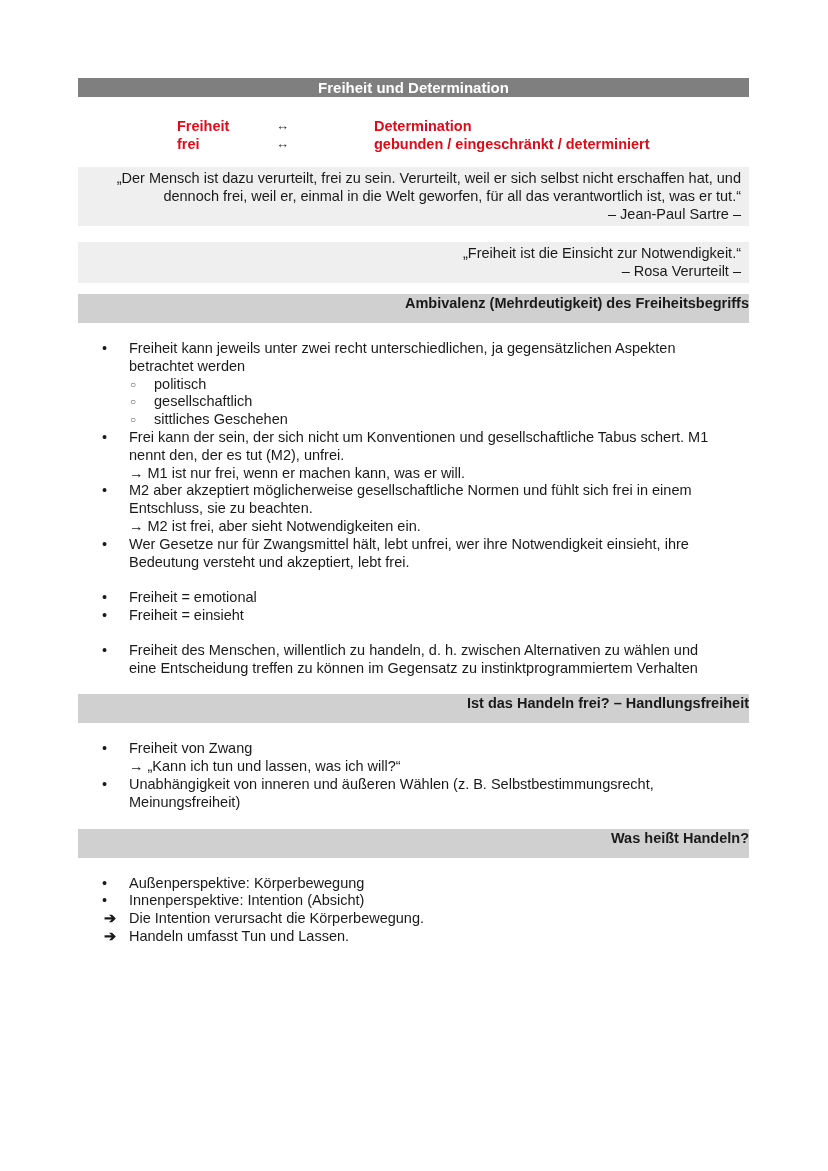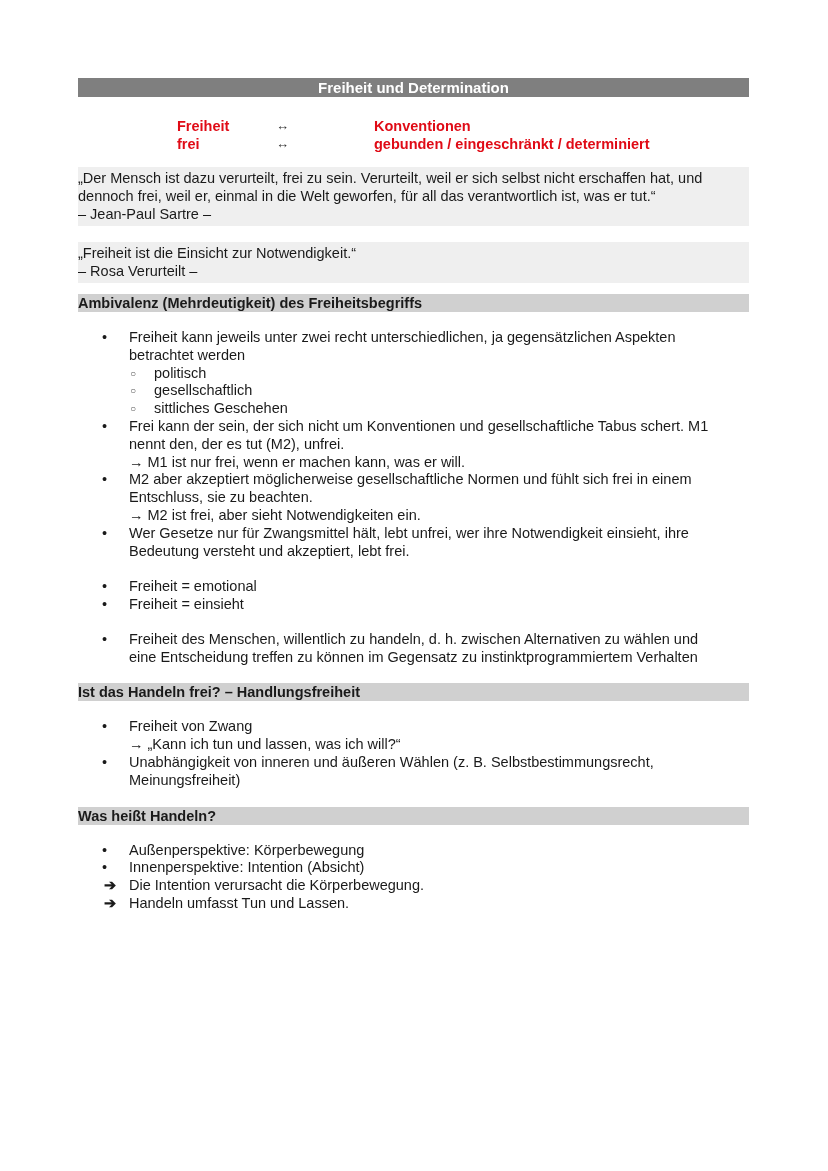--- a/index.html
+++ b/index.html
@@ -12,28 +12,28 @@
     .title-bar {
       background: #7f7f7f; color: #ffffff; font-weight: bold;
       text-align: center; font-size: 15px; line-height: 19px; height: 19px;
     }
     .contrast { margin-top: 20px; font-size: 14.5px; font-weight: bold; color: #e00b16; line-height: 18px; }
     .contrast-row { display: flex; }
     .c-left { width: 99px; padding-left: 99px; }
     .c-arrow { width: 98px; color: #333; font-weight: normal; font-size: 13px; }
     .c-right { }
     .quote {
-      background: #efefef; text-align: left; font-size: 14.5px; line-height: 18px;
-      padding: 2px 0 3px 0;
+      background: #efefef; text-align: right; font-size: 14.5px; line-height: 18px;
+      padding: 2px 8px 3px 0;
     }
     .quote1 { margin-top: 14px; }
     .quote2 { margin-top: 16px; }
     .section-bar {
-      background: #d0d0d0; font-weight: bold; text-align: left;
-      font-size: 14.5px; line-height: 18px; height: 18px;
+      background: #d0d0d0; font-weight: bold; text-align: right;
+      font-size: 14.5px; line-height: 18px; height: 29px;
     }
     .s1 { margin-top: 11px; }
     ul.list { list-style: none; margin: 0; padding: 0; font-size: 14.5px; line-height: 17.8px; }
     ul.list li { position: relative; padding-left: 51px; }
     .bullet { position: absolute; left: 24px; top: 0; }
     .arrow-bullet { position: absolute; left: 26px; top: 0; font-weight: bold; }
     ul.sub { list-style: none; margin: 0; padding: 0; }
     ul.sub li { position: relative; padding-left: 25px; }
     .sub-bullet { position: absolute; left: 1px; top: 0; font-size: 10px; color: #555; }
     .gap { height: 17.8px; }
@@ -43,21 +43,21 @@
 <body>
 
 <div class="page">
 
   <div class="title-bar">Freiheit und Determination</div>
 
   <div class="contrast">
     <div class="contrast-row">
       <span class="c-left">Freiheit</span>
       <span class="c-arrow">↔</span>
-      <span class="c-right">Konventionen</span>
+      <span class="c-right">Determination</span>
     </div>
     <div class="contrast-row">
       <span class="c-left">frei</span>
       <span class="c-arrow">↔</span>
       <span class="c-right">gebunden / eingeschränkt / determiniert</span>
     </div>
   </div>
 
   <div class="quote quote1">
     <div>„Der Mensch ist dazu verurteilt, frei zu sein. Verurteilt, weil er sich selbst nicht erschaffen hat, und</div>

